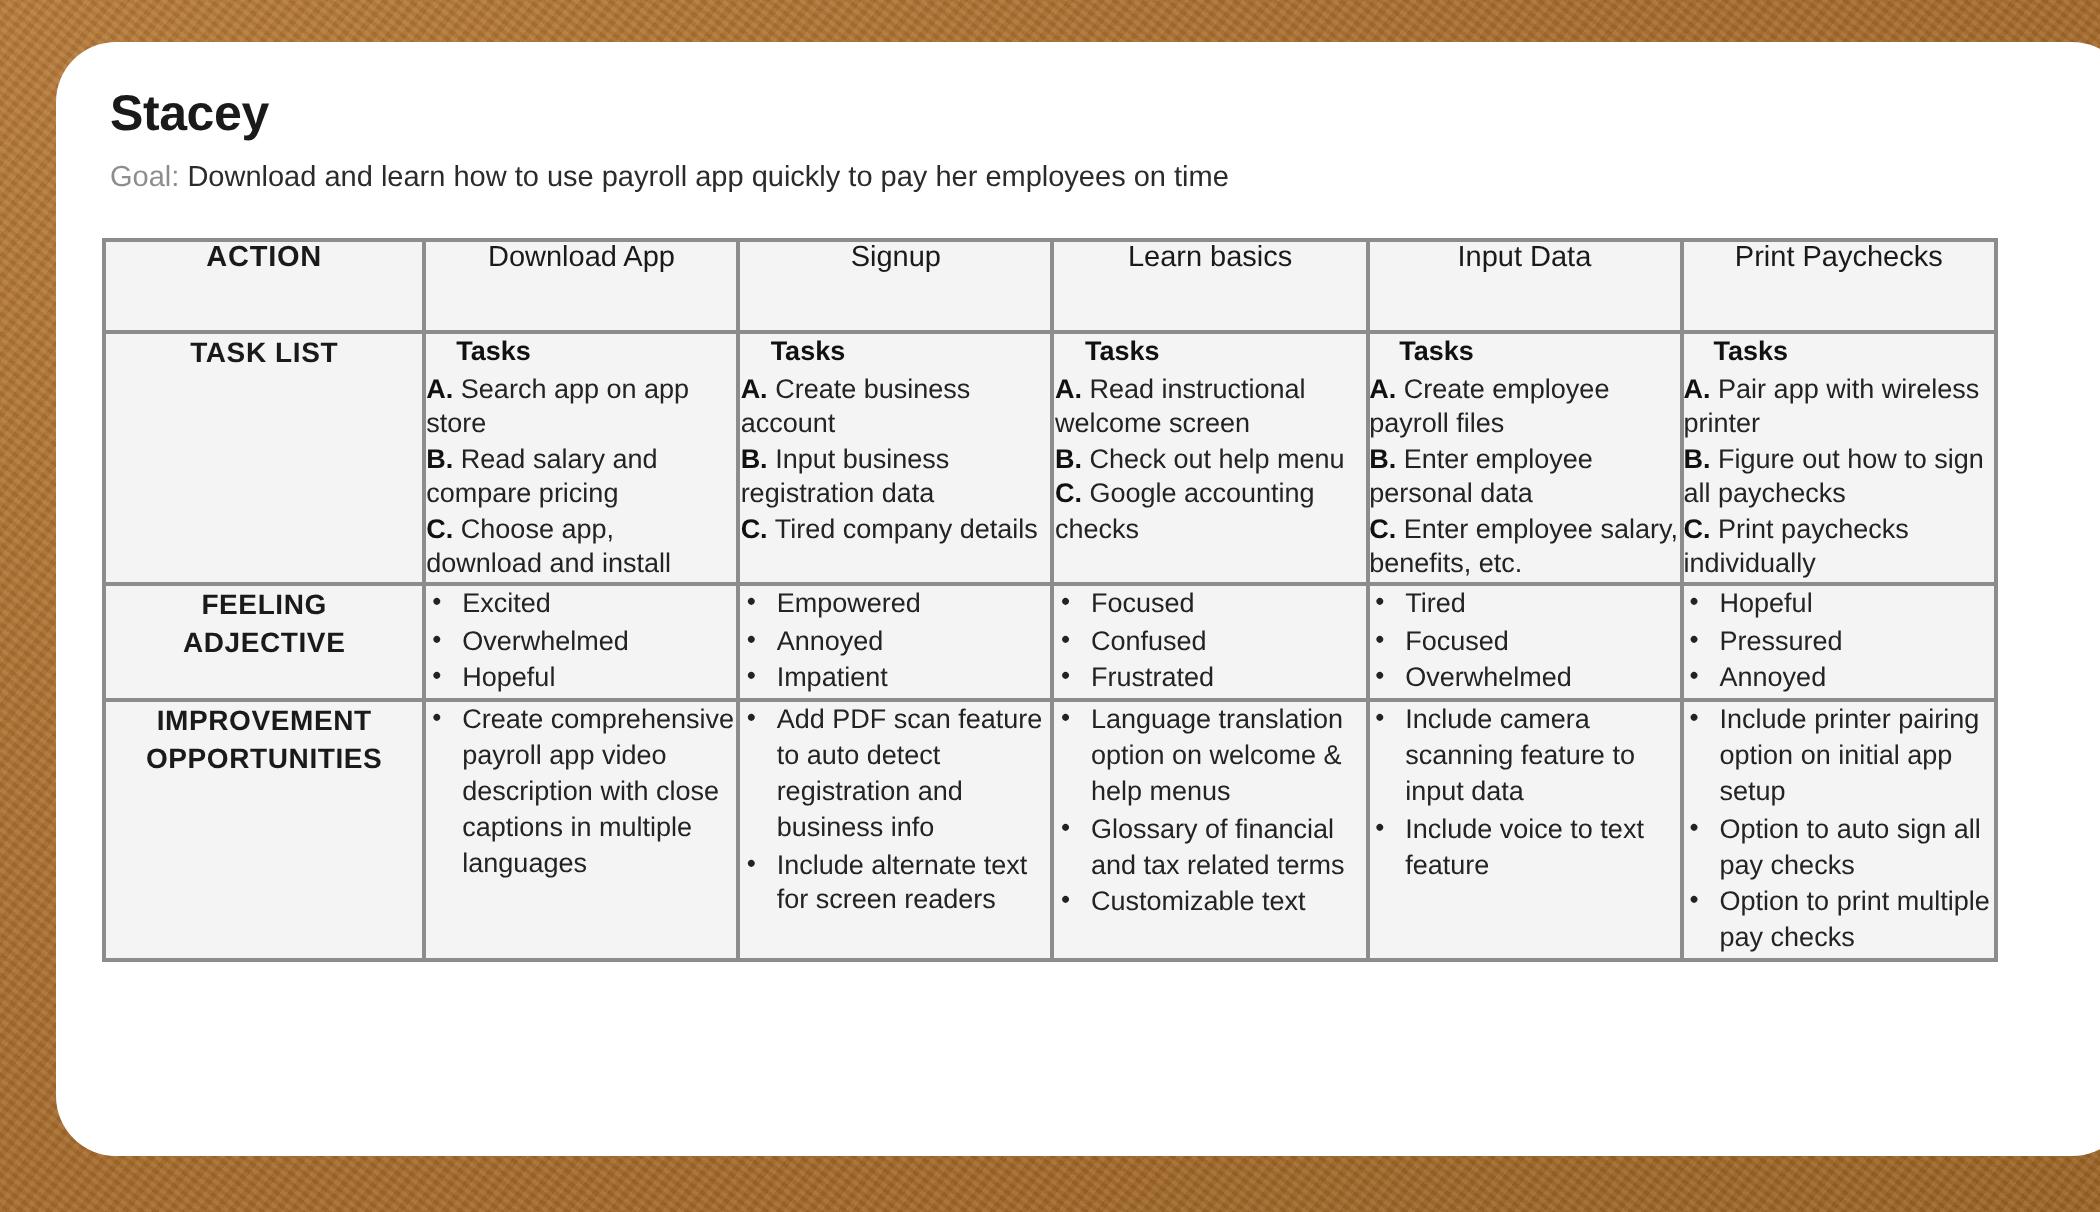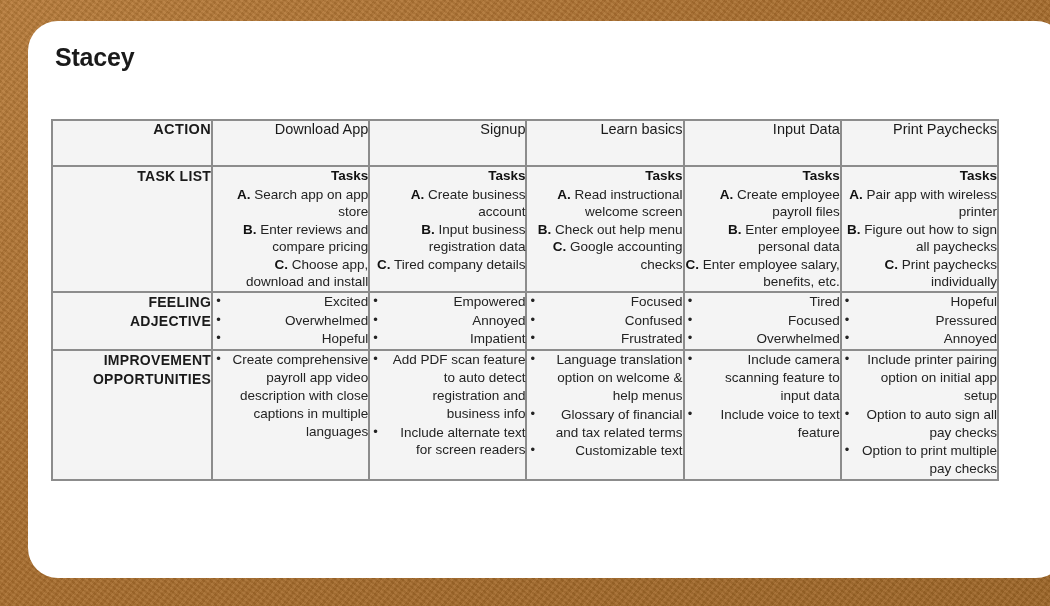--- a/index.html
+++ b/index.html
@@ -82,21 +82,20 @@
     top: 98px;
     width: 948px;
     border-collapse: collapse;
     table-layout: fixed;
   }
   #matrix td, #matrix th {
     border: 2px solid #8c8c8c;
     padding: 0;
     vertical-align: top;
     background: #f4f4f4;
-    text-align: right;
   }
 
   th.col-head {
     background: #e3e3e3;
     text-align: center;
     font-size: 14.5px;
     font-weight: normal;
     color: #1a1a1a;
     height: 44px;
     vertical-align: middle;
@@ -174,20 +173,24 @@
 </style>
 </head>
 <body>
 
 <div id="board"></div>
 
 <div id="card">
 
   <div id="header">
     <div id="title">Stacey</div>
+    <div id="goal-line">
+      <span id="goal-label">Goal:</span>
+      <span>Download and learn how to use payroll app quickly to pay her employees on time</span>
+    </div>
   </div>
 
   <table id="matrix">
     <colgroup>
       <col class="col-action">
       <col class="col-phase">
         <col class="col-phase">
         <col class="col-phase">
       <col class="col-phase">
         <col class="col-phase">
@@ -205,21 +208,21 @@
     </thead>
 
     <tbody>
 
       <tr>
         <td class="row-label">TASK LIST</td>
 
         <td class="cell">
           <span class="tasks-title">Tasks</span>
           <span class="task-line"><span class="task-key">A.</span> <span>Search app on app store</span></span>
-          <span class="task-line"><span class="task-key">B.</span> <span>Enter reviews and compare pricing</span></span>
+          <span class="task-line"><span class="task-key">B.</span> <span>Read salary and compare pricing</span></span>
           <span class="task-line"><span class="task-key">C.</span> <span>Choose app, download and install</span></span>
         </td>
 
         <td class="cell">
           <span class="tasks-title">Tasks</span>
           <span class="task-line"><span class="task-key">A.</span> <span>Create business account</span></span>
           <span class="task-line"><span class="task-key">B.</span> <span>Input business registration data</span></span>
           <span class="task-line"><span class="task-key">C.</span> <span>Tired company details</span></span>
         </td>
 

